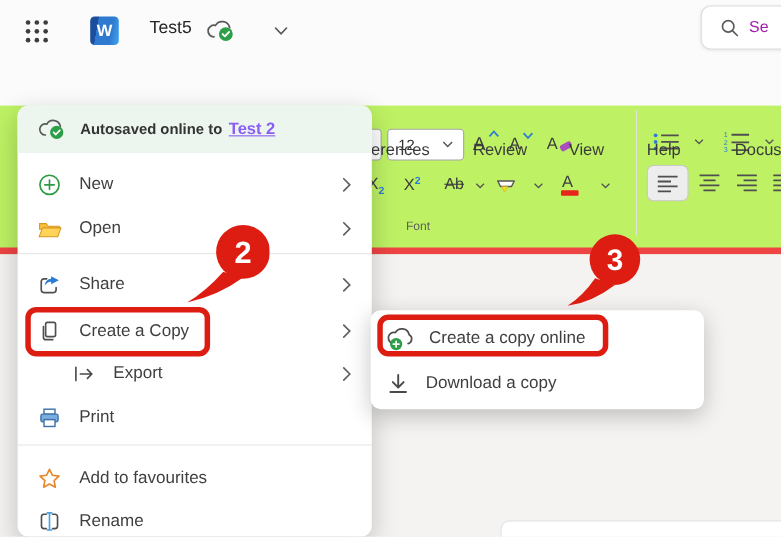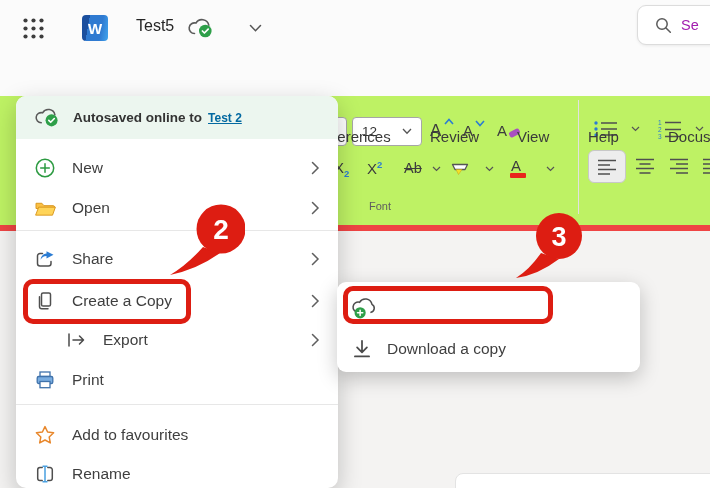--- a/index.html
+++ b/index.html
@@ -50,21 +50,21 @@
   #content{left:0;top:225px;width:710px;height:263px;background:#f4f3f2;z-index:1;}
   .page{position:absolute;left:455px;top:248px;width:256px;height:241px;background:#fff;
     border:1px solid #e3e3e3;border-radius:8px 0 0 0;}
 
   
   #file-menu{left:16px;top:96px;width:322px;height:392px;background:#fff;border-radius:10px;
     box-shadow:0 8px 24px rgba(0,0,0,.22);z-index:10;}
   .autosave-band{position:absolute;left:0;top:0;width:322px;height:43px;background:#ecf6ef;
     border-radius:10px 10px 0 0;display:flex;align-items:center;padding-left:17px;box-sizing:border-box;gap:13px;}
   .autosave-text{font-size:13.5px;font-weight:600;color:#333;}
-  .autosave-link{font-size:12px;font-weight:600;color:#0369a1;text-decoration:underline;margin-left:6px;}
+  .autosave-link{font-size:15px;font-weight:600;color:#8b5cf6;text-decoration:underline;margin-left:6px;}
   .menu-item{position:absolute;left:0;width:322px;height:40px;display:flex;align-items:center;padding-left:17px;box-sizing:border-box;}
   .menu-item .mi-icon{width:24px;display:flex;justify-content:center;}
   .menu-item .mi-label{font-size:15.5px;color:#3f3f3f;margin-left:15px;white-space:nowrap;}
   .menu-item .mi-chevron{position:absolute;right:18px;top:13px;}
   .menu-div{position:absolute;left:0;width:322px;height:1px;background:#e7e7e7;}
 
   
   #submenu{left:337px;top:282px;width:303px;height:90px;background:#fff;border-radius:9px;
     box-shadow:0 6px 20px rgba(0,0,0,.22);z-index:12;}
   .sub-item{position:absolute;left:0;width:303px;height:42px;display:flex;align-items:center;padding-left:13px;box-sizing:border-box;}
@@ -374,20 +374,21 @@
 
   <div id="submenu" class="abs">
     <div class="sub-item" style="top:5px;">
       <span>
         <svg width="27" height="24" viewBox="0 0 28 24">
           <path d="M8.5 16.5 a5.3 5.3 0 1 1 1.4-10.4 A7 7 0 0 1 22.8 8.2 a4.5 4.5 0 0 1 -1 8.3" fill="none" stroke="#4f4f4f" stroke-width="1.6" stroke-linecap="round"></path>
           <circle cx="10.5" cy="17" r="5.8" fill="#2e9f49"></circle>
           <path d="M10.5 14.3 V19.7 M7.8 17 H13.2" stroke="#fff" stroke-width="1.6" stroke-linecap="round"></path>
         </svg>
       </span>
+      <span class="mi-label">Create a copy online</span>
     </div>
     <div class="sub-item" style="top:46px;">
       <span>
         <svg width="24" height="24" viewBox="0 0 22 22" fill="none" stroke="#4a4a4a" stroke-width="1.6" stroke-linecap="round" stroke-linejoin="round">
           <path d="M11 3.5 V13.5 M6.5 9.5 L11 14 L15.5 9.5 M4.5 17.8 H17.5"></path>
         </svg>
       </span>
       <span class="mi-label">Download a copy</span>
     </div>
   </div>

